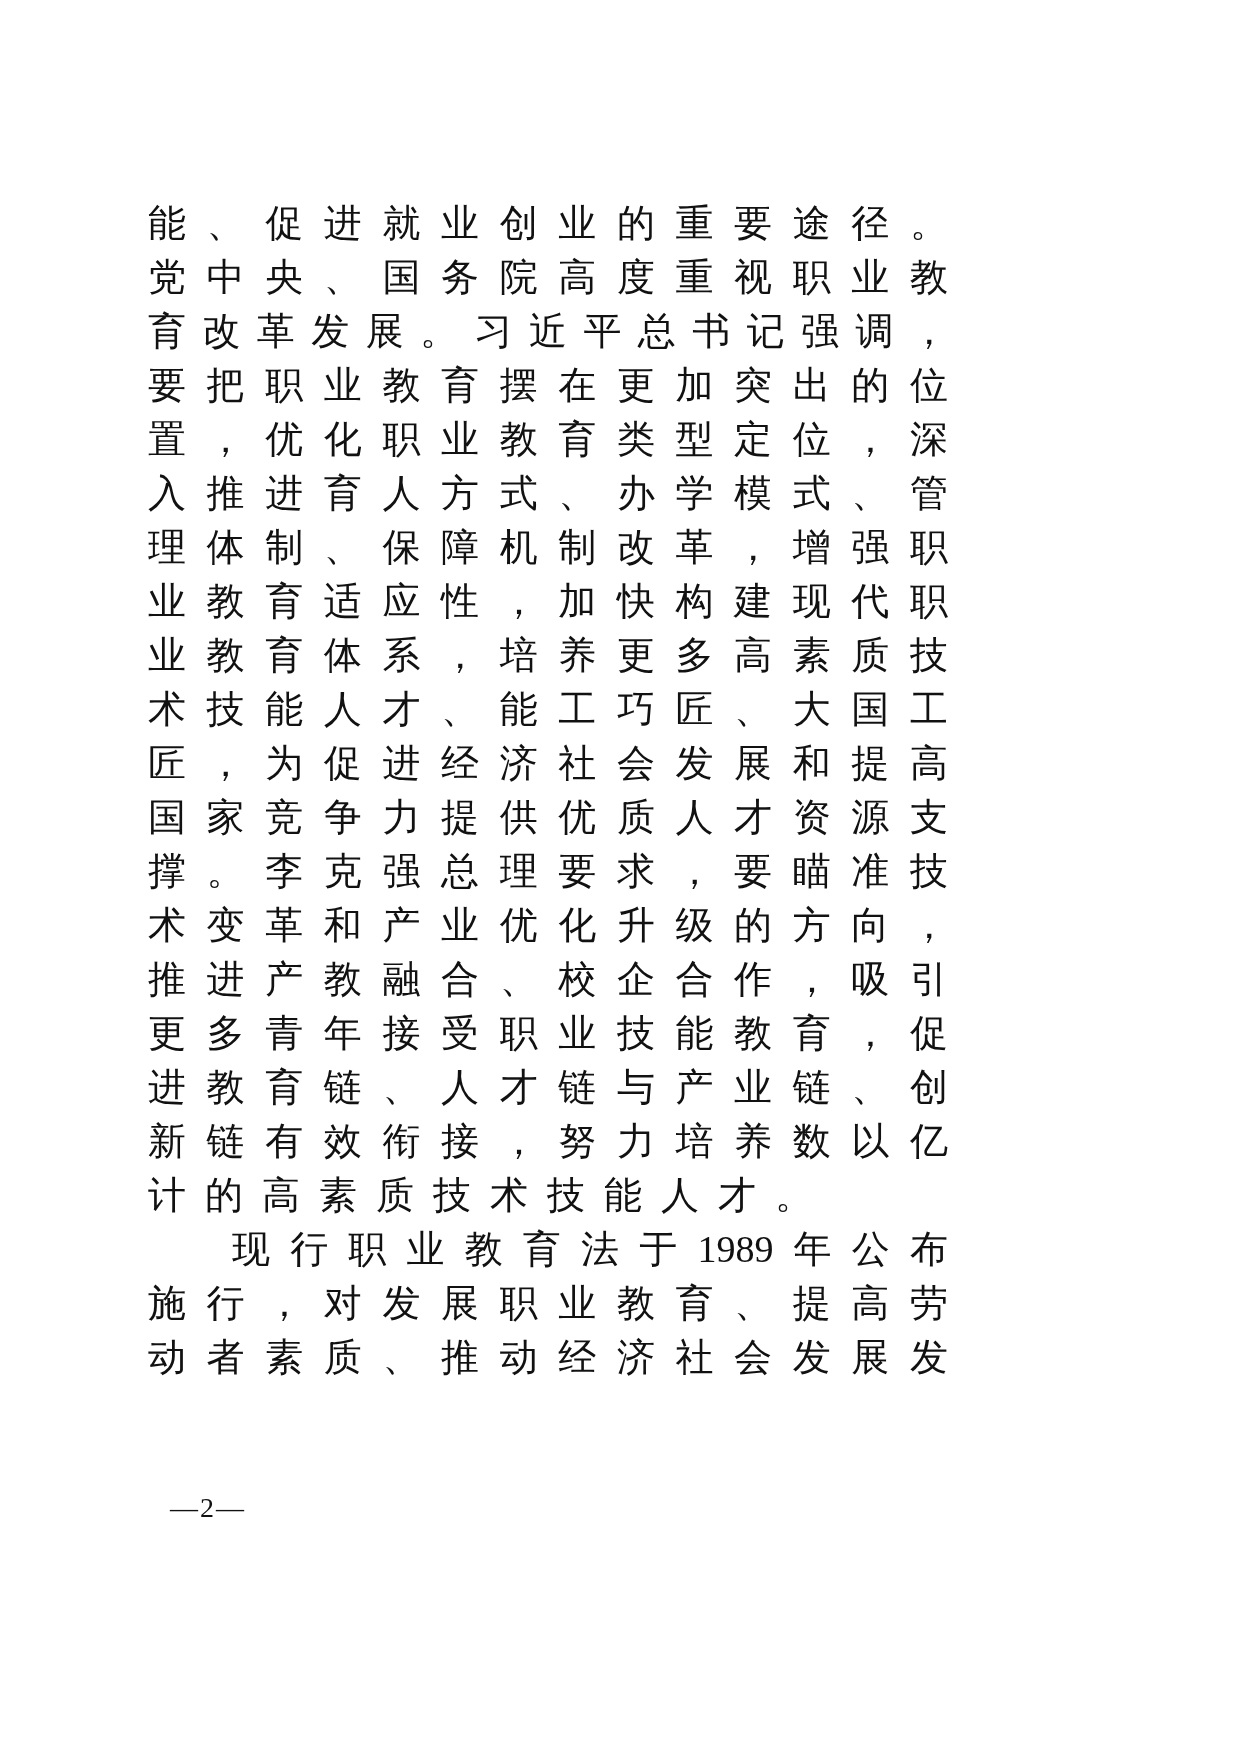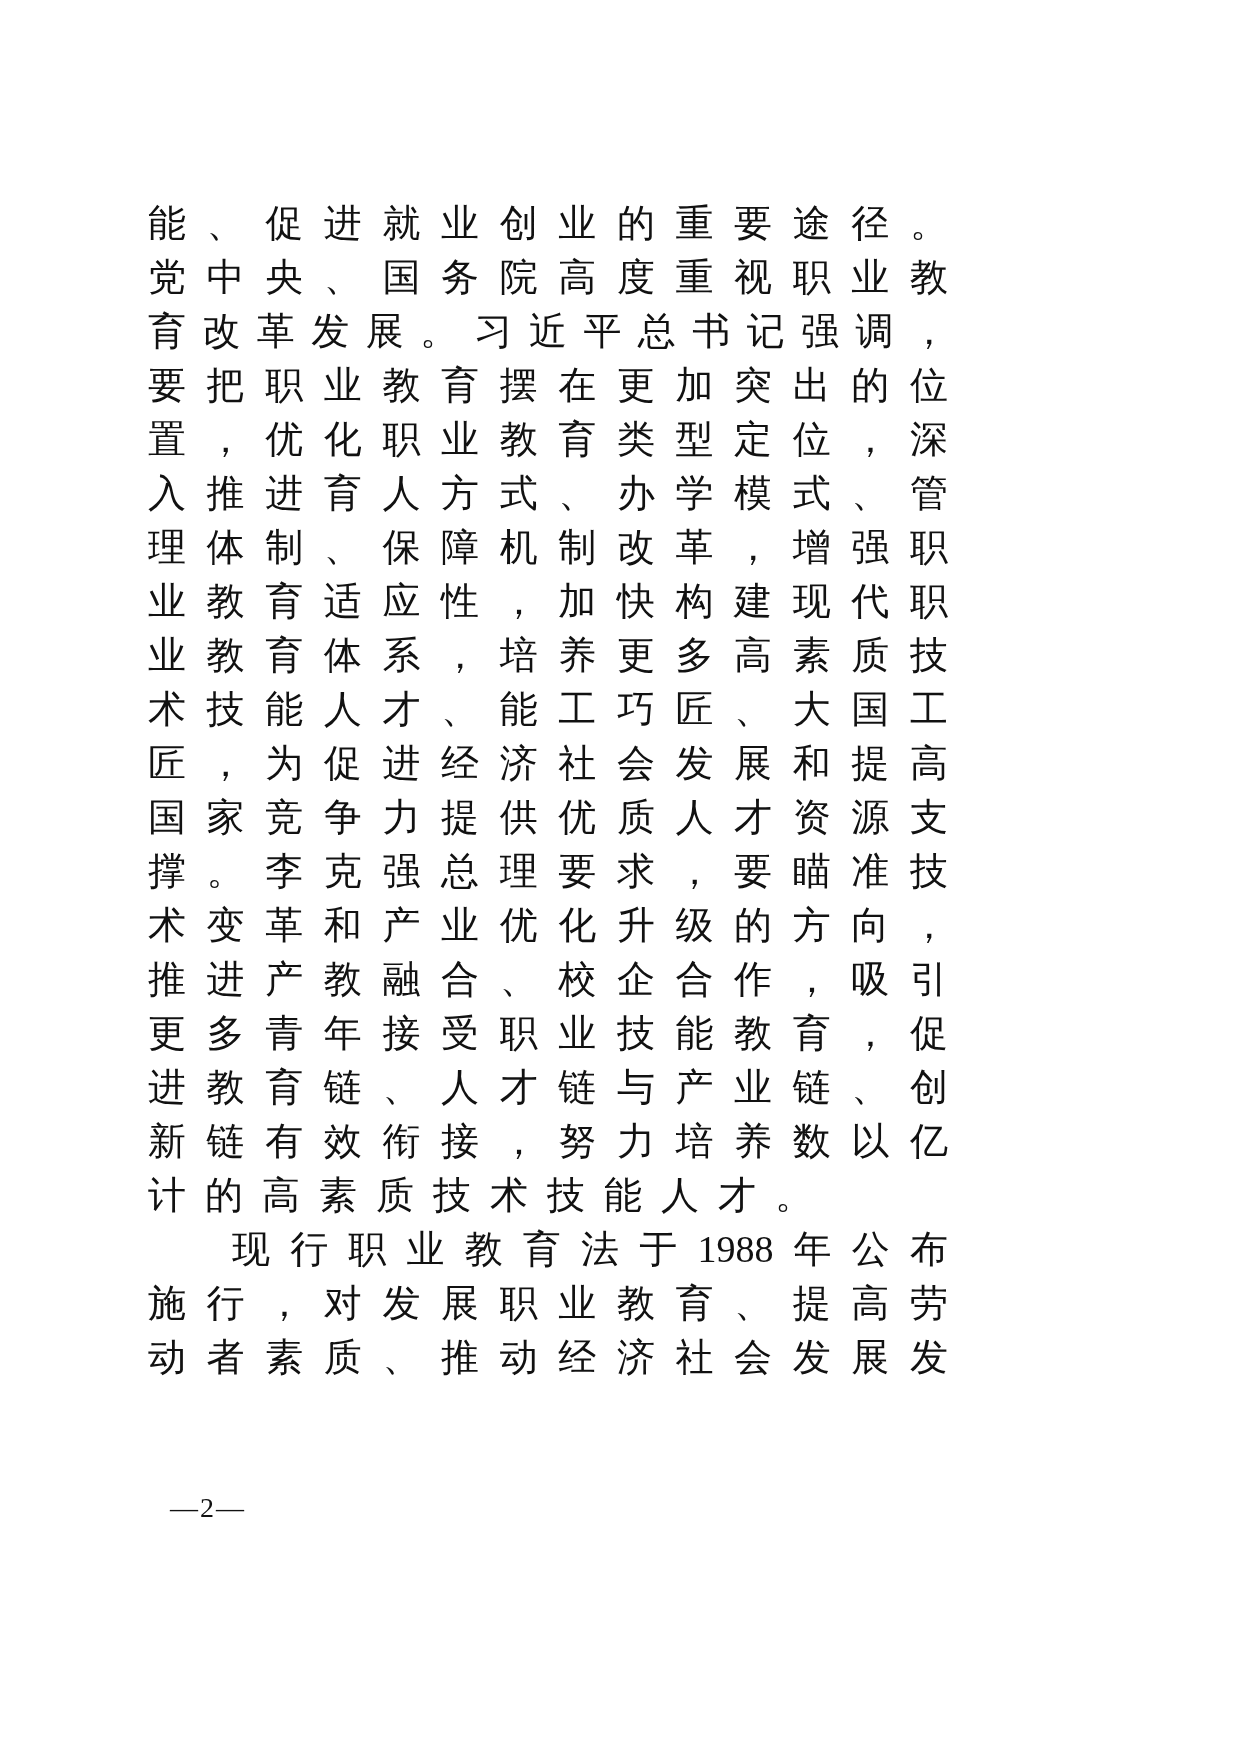--- a/index.html
+++ b/index.html
@@ -360,21 +360,21 @@
       </div>
     <div class="line indent">
         <span>现</span>
         <span>行</span>
         <span>职</span>
         <span>业</span>
         <span>教</span>
         <span>育</span>
         <span>法</span>
         <span>于</span>
-        <span>1988</span>
+        <span>1989</span>
         <span>年</span>
         <span>公</span>
         <span>布</span>
       </div>
     <div class="line">
         <span>施</span>
         <span>行</span>
         <span>，</span>
         <span>对</span>
         <span>发</span>

